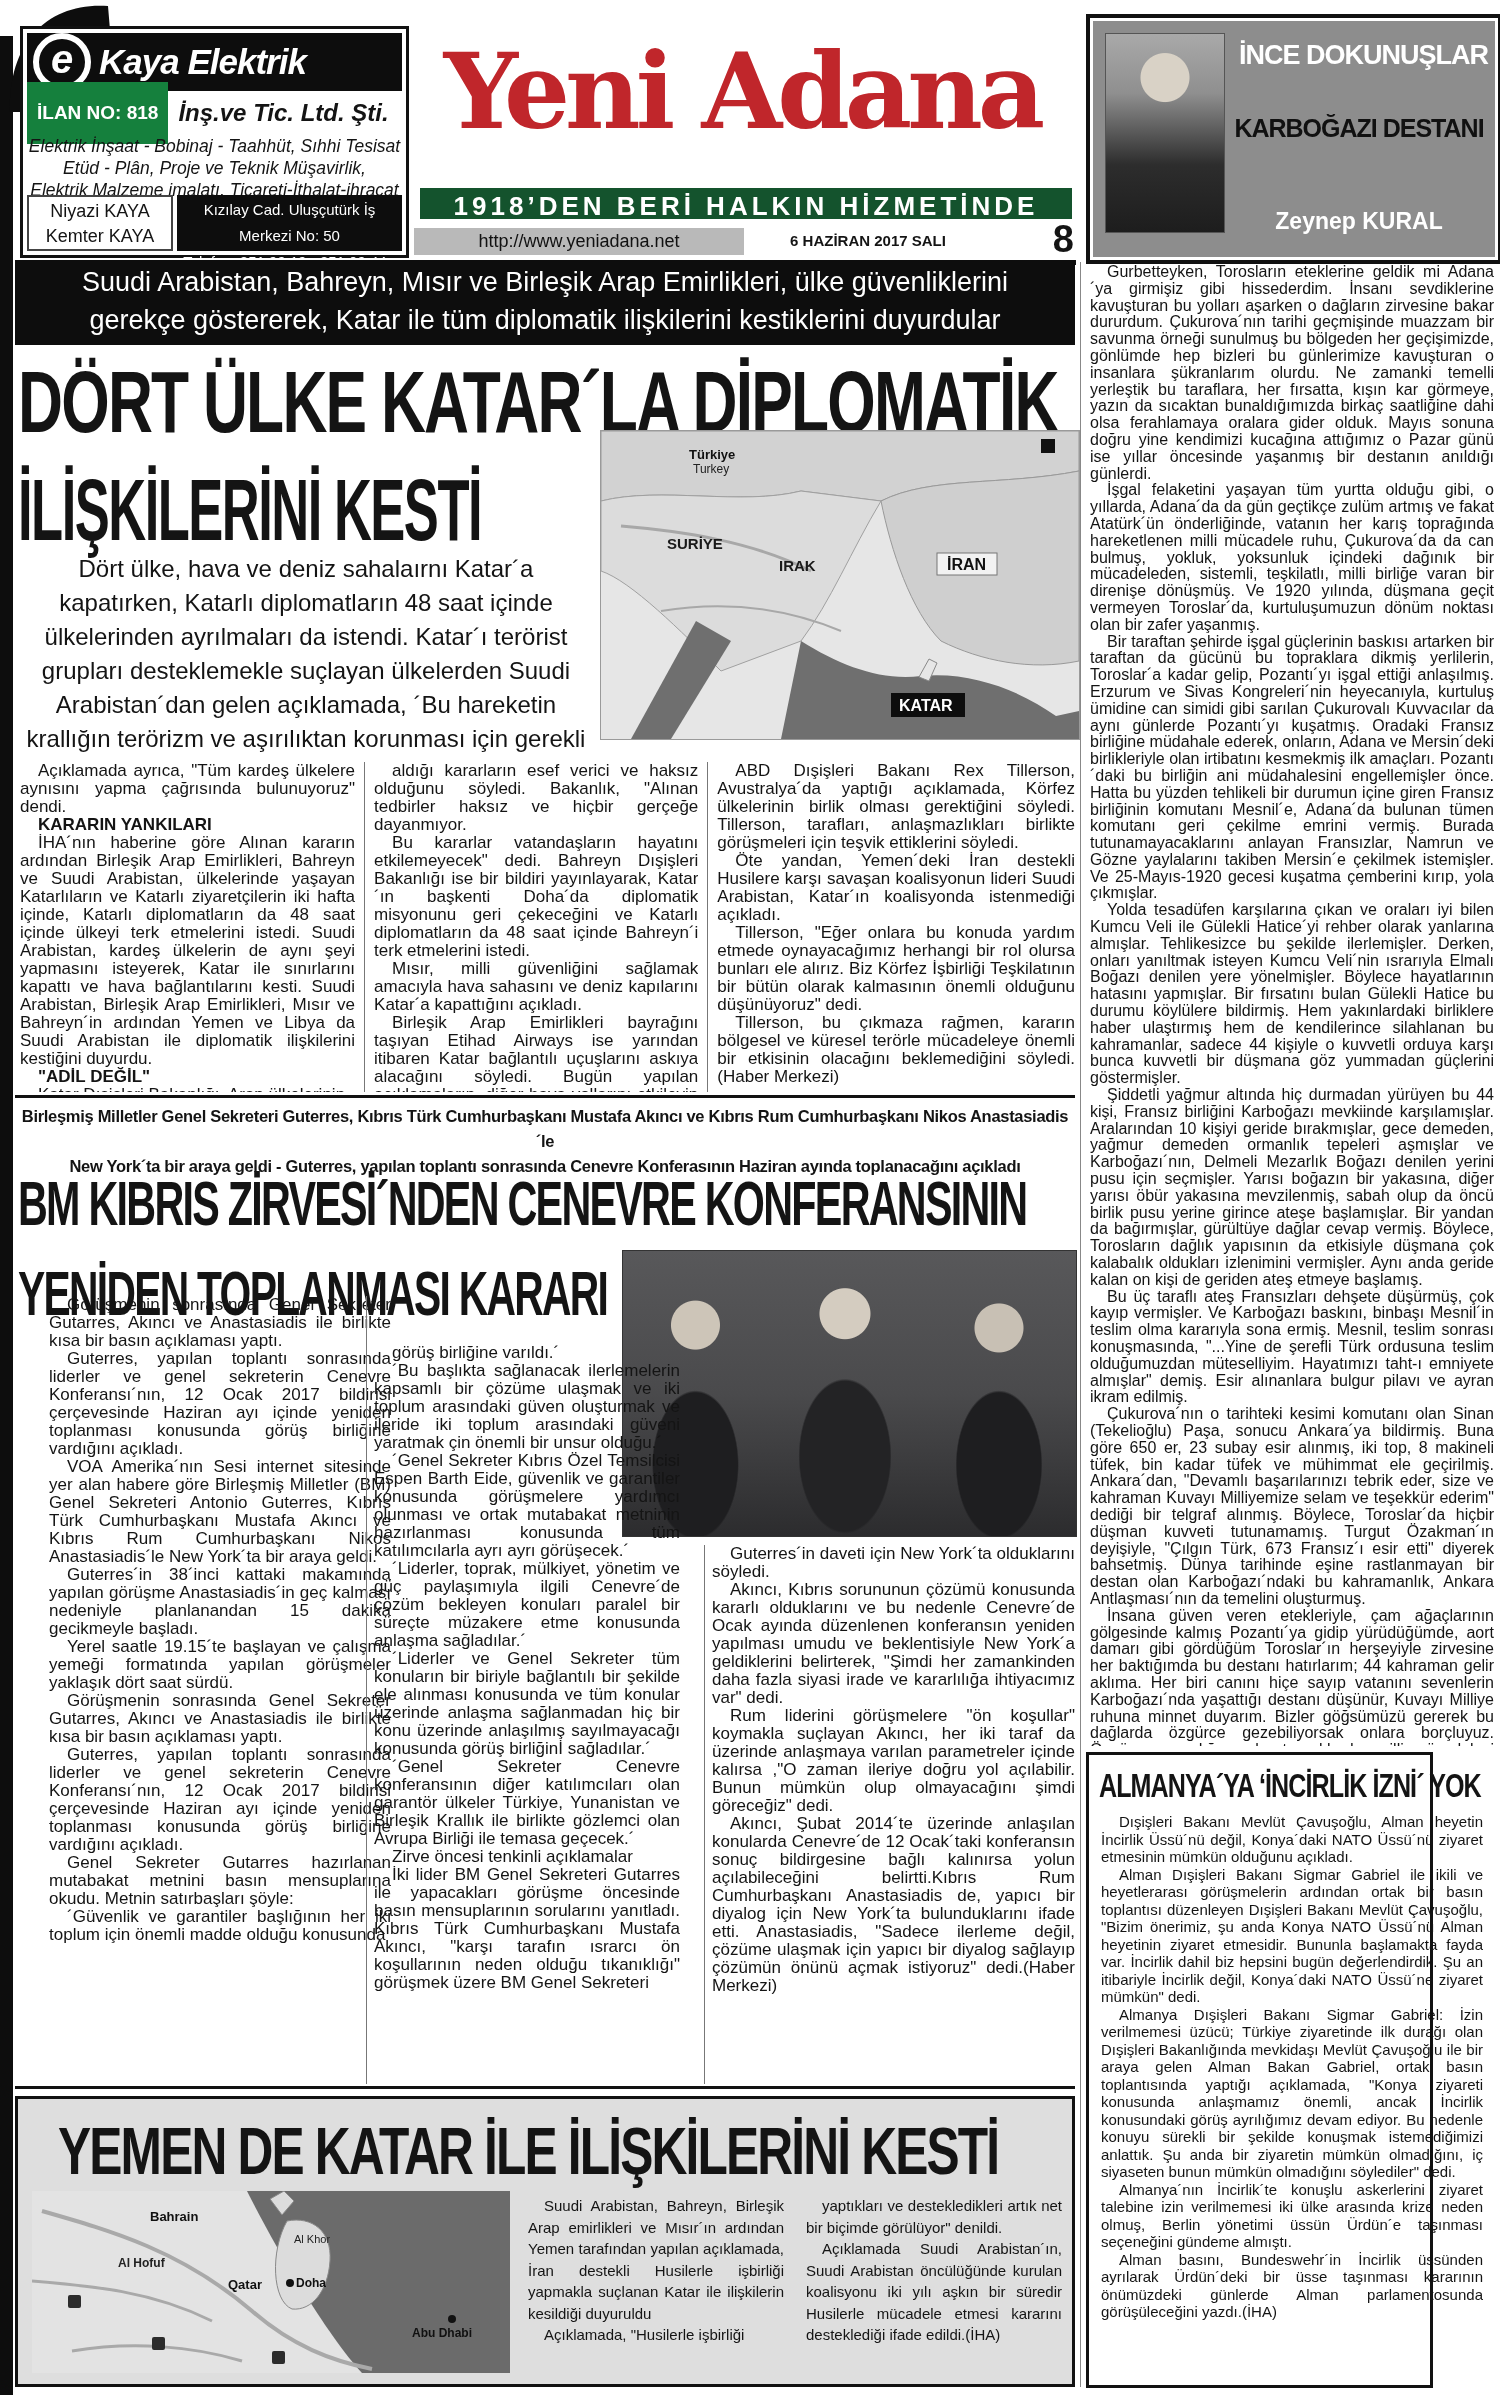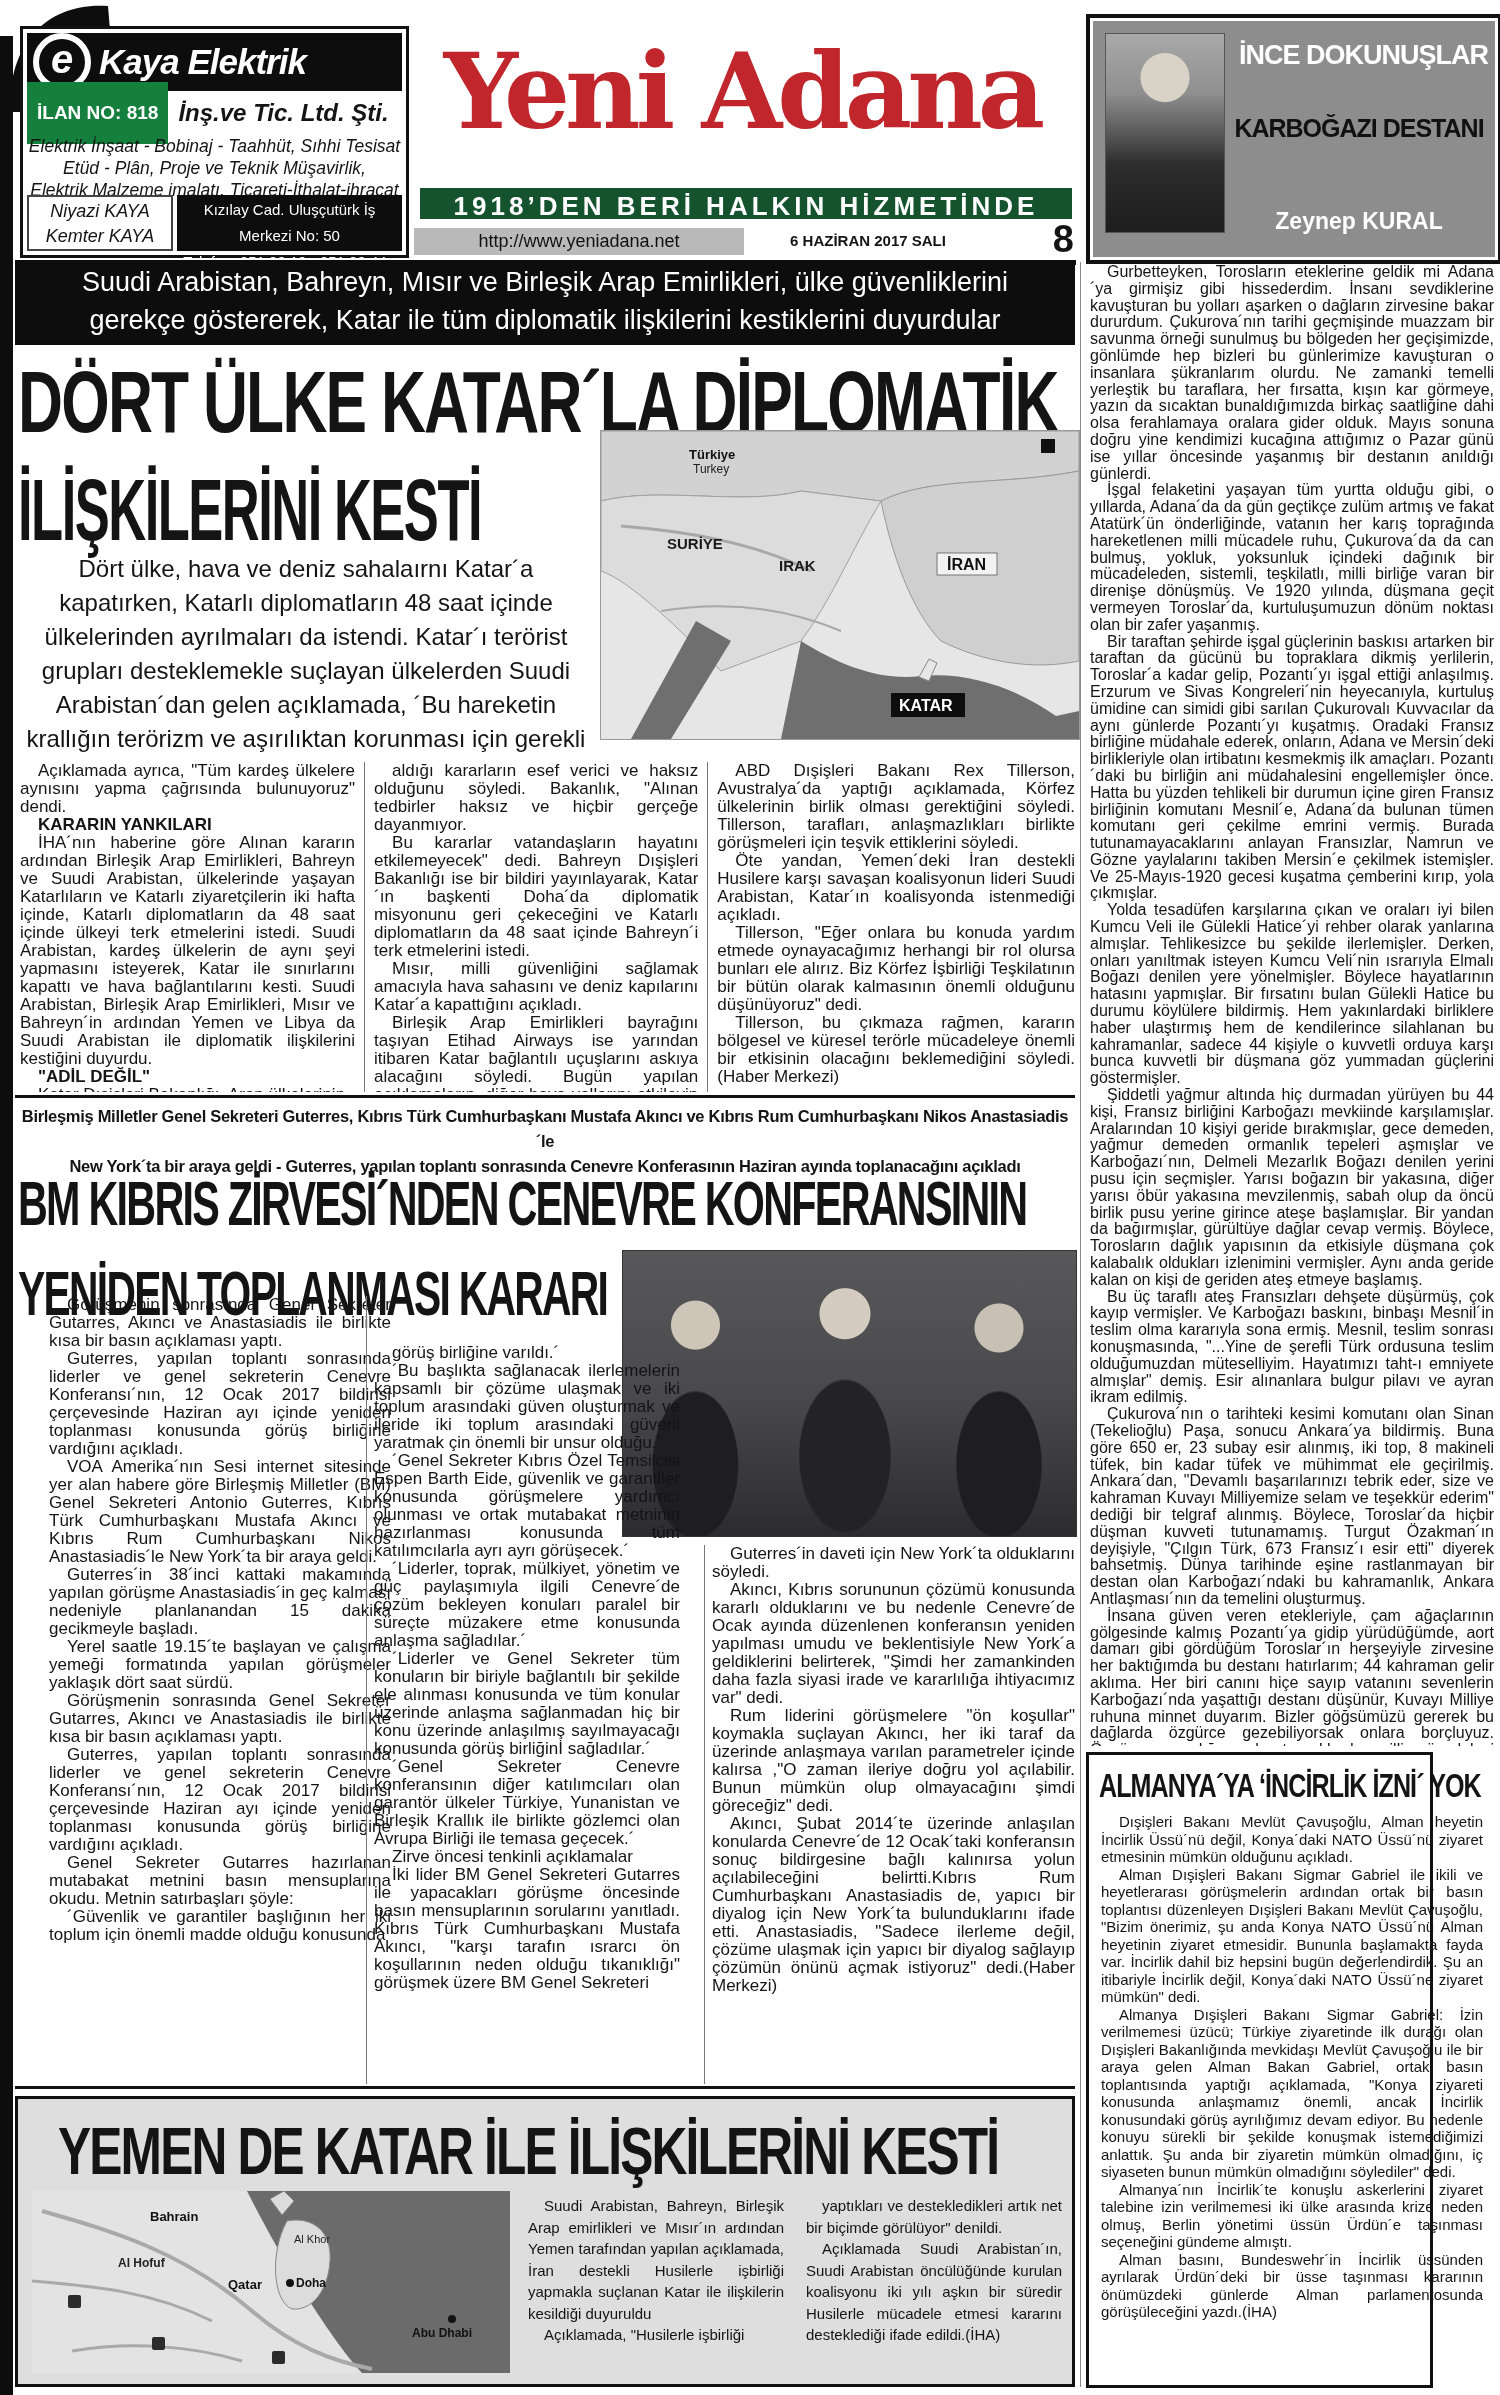--- a/index.html
+++ b/index.html
@@ -10,21 +10,21 @@
   
   .adbox{left:20px;top:26px;width:383px;height:226px;border:3px solid #111;background:#fff;}
   .ad-banner{position:absolute;left:4px;top:4px;right:4px;height:58px;background:#0d0d0d;display:flex;align-items:center;}
   .ad-logo{width:46px;height:46px;border:6px solid #fff;border-radius:50%;margin:0 8px 0 6px;color:#fff;font-weight:bold;font-style:italic;font-size:40px;line-height:40px;text-align:center;}
   .ad-banner .t{color:#fff;font-weight:bold;font-style:italic;font-size:35px;letter-spacing:-1px;}
   .ad-row2{position:absolute;left:4px;top:66px;right:4px;height:36px;display:flex;align-items:center;}
   .ad-ilan{background:#15803d;color:#fff;font-weight:bold;font-size:19px;padding:20px 10px;}
   .ad-sti{font-weight:bold;font-style:italic;font-size:24px;margin-left:10px;}
   .ad-lines{position:absolute;left:4px;top:106px;right:4px;text-align:center;font-style:italic;font-size:17.5px;font-weight:500;line-height:22px;}
   .ad-bottom{position:absolute;left:4px;bottom:4px;right:4px;height:56px;display:flex;}
-  .ad-names{border:2px solid #444;width:142px;text-align:center;font-style:italic;font-size:18px;line-height:25px;padding-top:2px;}
+  .ad-names{border:2px solid #444;width:142px;text-align:center;font-size:18px;line-height:25px;padding-top:2px;}
   .ad-addr{background:#0d0d0d;color:#fff;flex:1;margin-left:4px;text-align:center;font-size:15px;line-height:26px;padding-top:2px;}
   
   .masthead{left:408px;top:6px;width:668px;height:170px;display:flex;align-items:center;justify-content:center;font-family:"DejaVu Serif",serif;font-weight:bold;font-size:104px;letter-spacing:-5px;}
   .slogan{left:420px;top:188px;width:652px;height:31px;background:#14532d;color:#fff;font-weight:bold;font-size:26px;letter-spacing:4px;text-align:center;line-height:36px;}
   .dateline{left:408px;top:228px;width:668px;height:32px;border-bottom:5px solid #111;}
   .dl-url{position:absolute;left:6px;top:0;width:330px;height:27px;background:#b9b9b9;text-align:center;font-size:18px;line-height:27px;color:#111;}
   .dl-date{position:absolute;left:340px;top:4px;width:240px;text-align:center;font-weight:bold;font-size:15px;}
   .dl-num{position:absolute;right:2px;top:-10px;font-weight:bold;font-size:38px;}
   
   .incebox{left:1086px;top:14px;width:408px;height:242px;border:4px solid #111;background:#8d8d8d;box-shadow:inset 0 0 0 3px #fff;}

